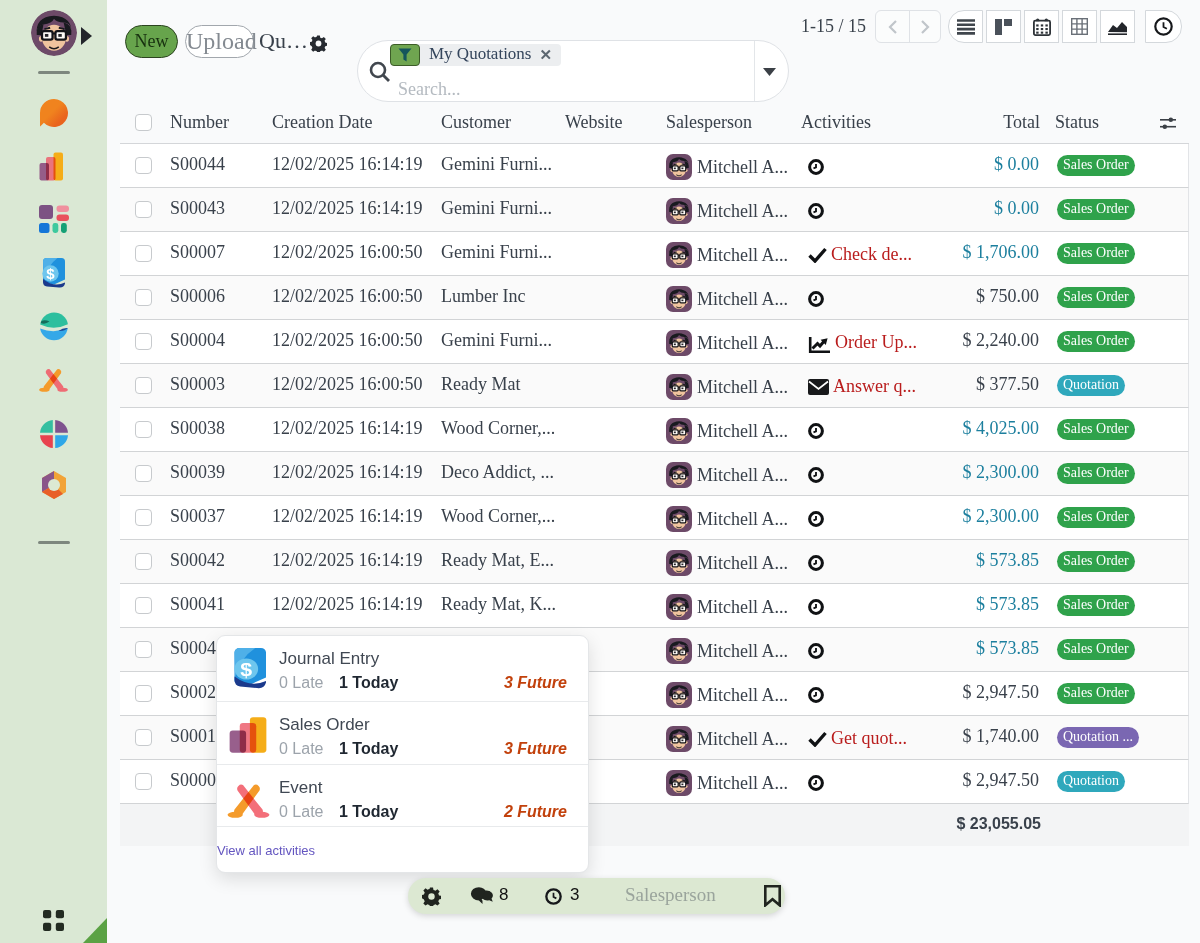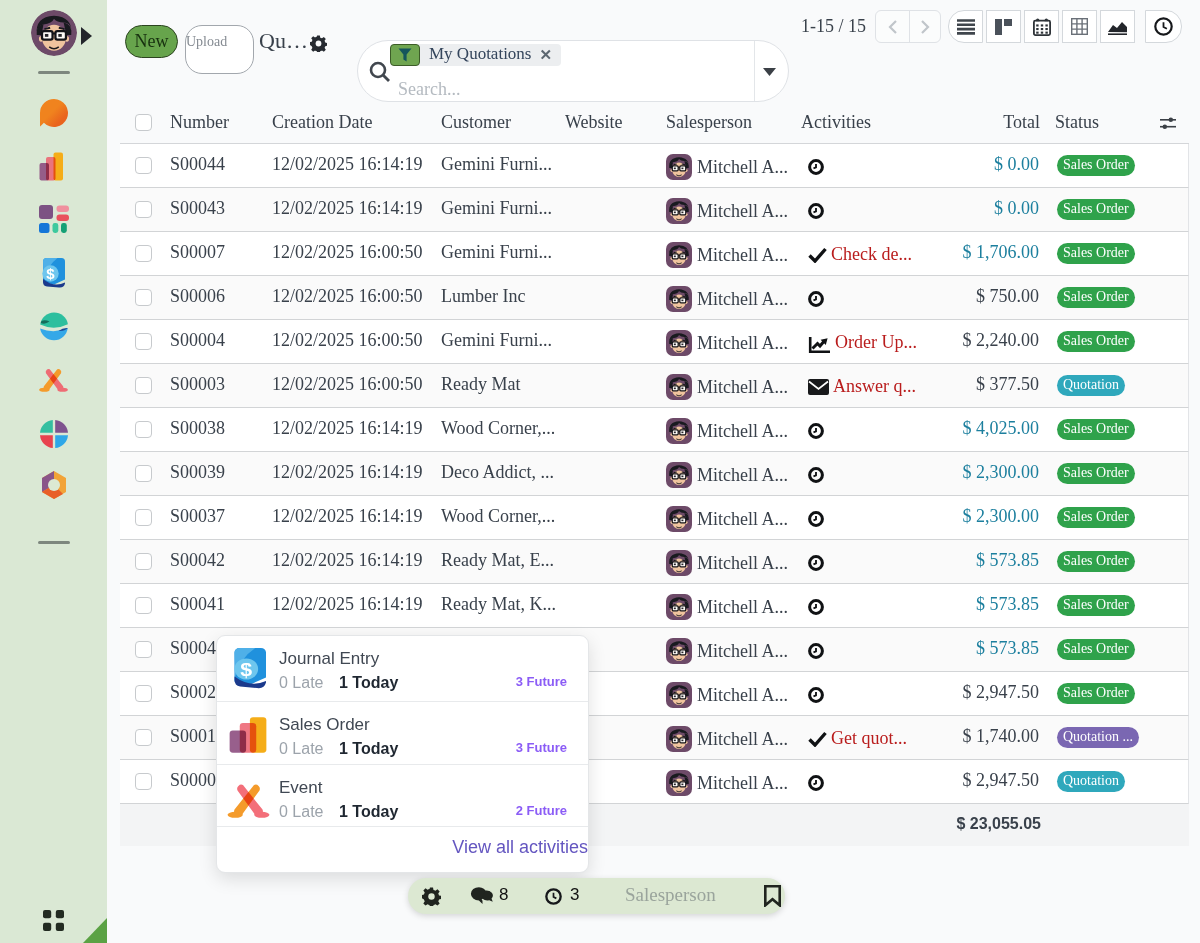--- a/index.html
+++ b/index.html
@@ -8,23 +8,23 @@
 
   
   #sidebar { position:absolute; left:0; top:0; width:107px; height:943px; background:#dae8d4; }
   #sidebar .icon { position:absolute; left:39px; width:30px; height:30px; }
   .sb-divider { position:absolute; left:38px; width:32px; height:3px; background:#7d877e; border-radius:2px; }
 
   
   .btn-new { position:absolute; left:125px; top:25px; width:53px; height:33px;
     background:#67a44c; border:1.5px solid #2c4420; border-radius:17px;
     color:#17300f; font-size:18px; text-align:center; line-height:30px; }
-  .btn-upload { position:absolute; left:185px; top:25px; width:69px; height:49px;
+  .btn-upload { position:absolute; left:185px; top:25px; width:69px; height:33px;
     background:#fff; border:1px solid #a2a7ad; border-radius:17px;
-    color:#848a91; font-size:14px; text-align:left; line-height:31px; }
+    color:#848a91; font-size:24px; text-align:center; line-height:31px; }
   .crumb { position:absolute; left:259px; top:28px; color:#39414b; font-size:22px; }
 
   
   #searchbar { position:absolute; left:357px; top:12px; width:432px; height:62px;
     background:#fff; border:1px solid #dfe2e6; border-radius:31px;margin-top:28px; }
   #search-sep { position:absolute; left:396px; top:0; width:1px; height:60px; background:#e3e6e9; }
   .facet { position:absolute; left:32px; top:3px; height:22px; background:#eceef0; border-radius:4px; display:flex; align-items:center; }
   .facet-ico { width:30px; height:22px; background:#6fa550; border:1px solid #3c5c28; border-radius:4px; display:flex; align-items:center; justify-content:center; }
   .facet-label { color:#34455c; font-size:17px; padding:0 8px 2px 9px; }
   .facet-x { color:#5b6670; font-size:15px; padding:0 9px 0 0; font-family:"Liberation Sans",sans-serif; font-weight:bold; }
@@ -72,22 +72,22 @@
   
   #popup { position:absolute; left:216px; top:635px; width:373px; height:238px; background:#fff;
     border:1px solid #e4e6e8; border-radius:9px; box-shadow:0 6px 18px rgba(0,0,0,.12);
     font-family:"Liberation Sans",sans-serif; }
   .prow { position:relative; border-bottom:1px solid #e8eaec; }
   .prow.r1{height:66px}.prow.r2{height:63px}.prow.r3{height:62px}
   .prow .picon { position:absolute; left:10px; top:12px; width:42px; text-align:center; }
   .ptitle { position:absolute; left:62px; top:13px; font-size:17px; color:#404853; }
   .plate { position:absolute; left:62px; top:38px; font-size:16px; color:#9ca3ab; }
   .ptoday { position:absolute; left:122px; top:38px; font-size:16px; font-weight:bold; color:#1f2731; }
-  .pfuture { position:absolute; right:21px; top:38px; font-size:13px; font-weight:bold; color:#8b5cf6; }
-  .pview { position:absolute; left:0; right:0; bottom:14px; text-align:right; color:#6456c0; font-size:18px; }
+  .pfuture { position:absolute; right:21px; top:38px; font-size:16px; font-weight:bold; color:#c2410c;font-style:italic; }
+  .pview { position:absolute; left:0; right:0; bottom:14px; text-align:left; color:#6456c0; font-size:13px; }
 
   
   #bottombar { position:absolute; left:408px; top:878px; width:377px; height:36px;
     background:#dce8d2; border-radius:18px; box-shadow:0 2px 6px rgba(0,0,0,.15); }
   #bottombar .n { position:absolute; top:7px; font-size:17px; color:#111; font-family:"Liberation Sans",sans-serif;}
   #yc { position:absolute; left:217px; top:6px; color:#9aa49c; font-size:19px; }
 </style>
 </head>
 <body>
 <div id="sidebar">

